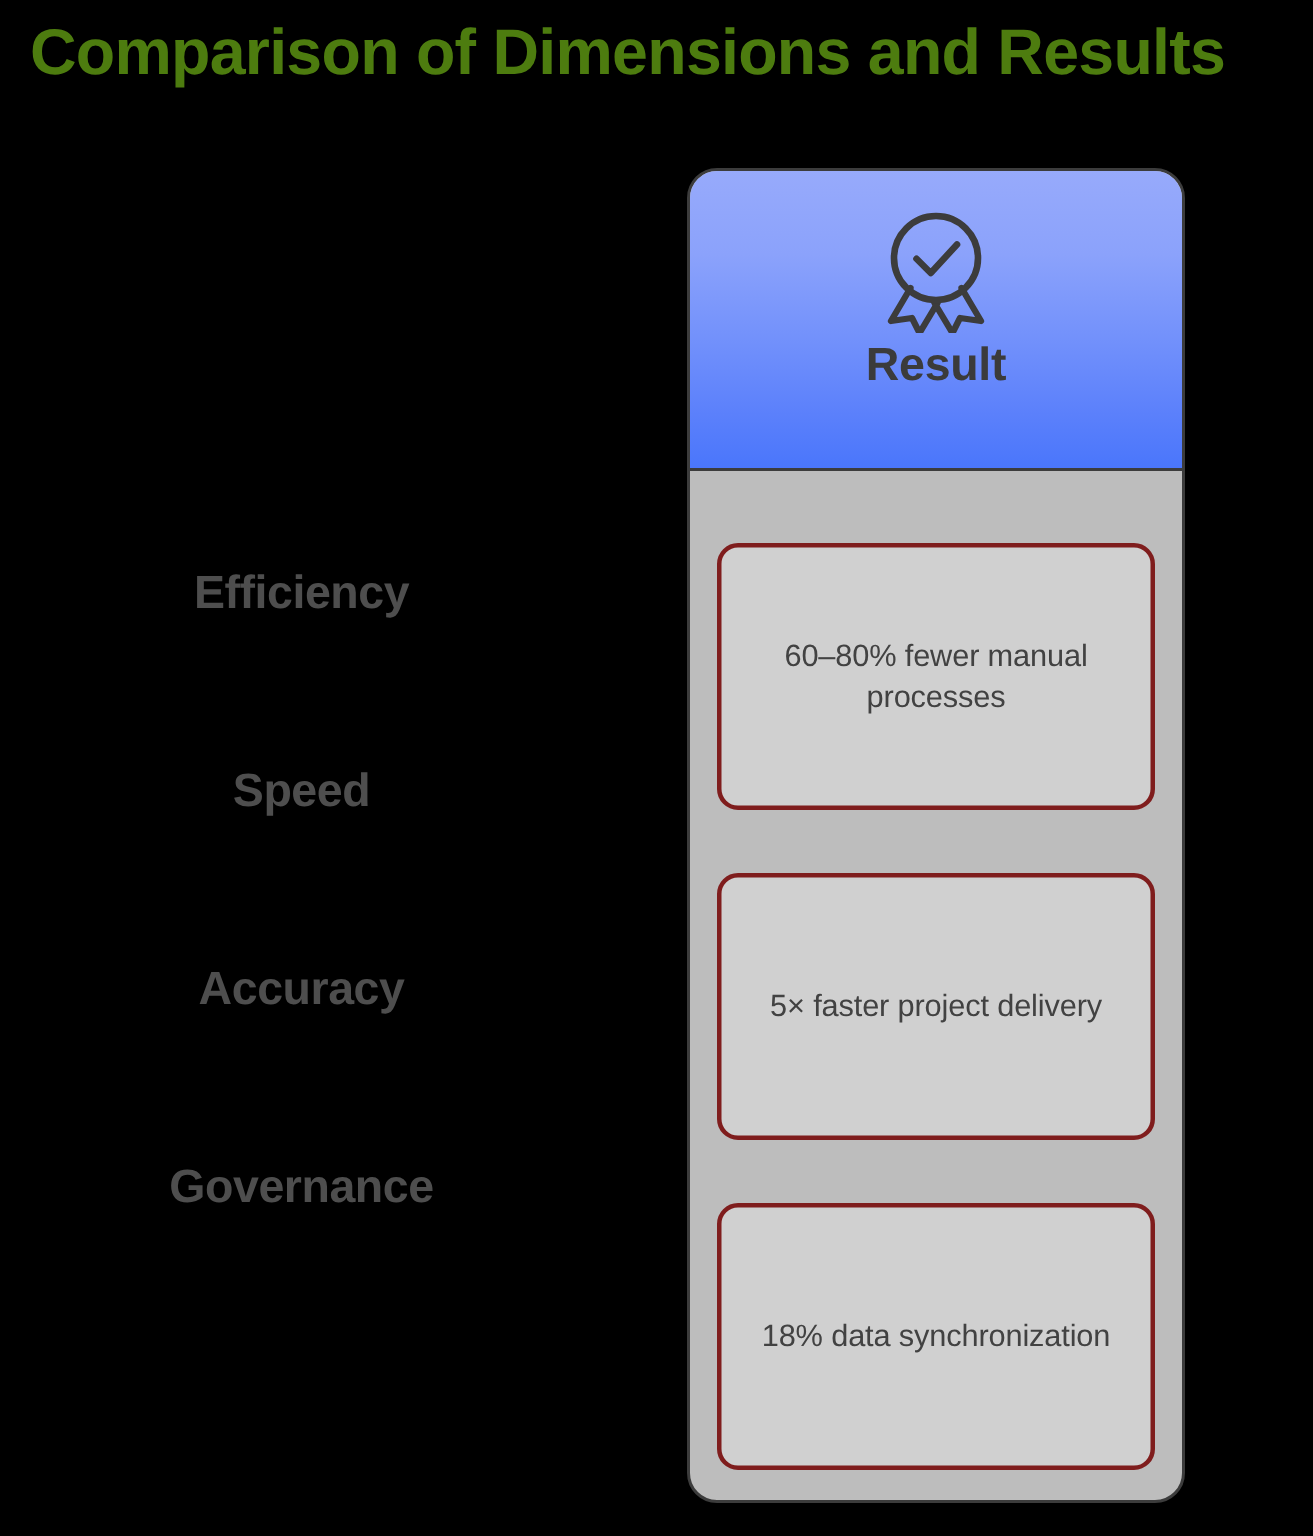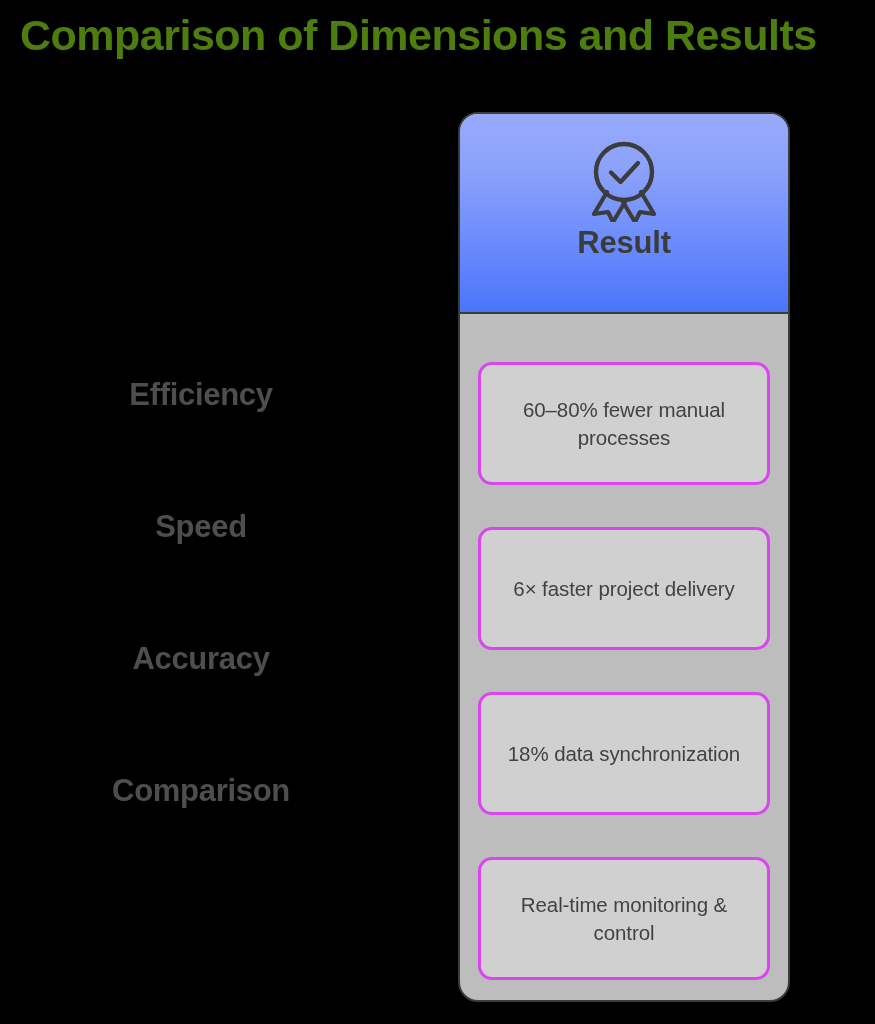--- a/index.html
+++ b/index.html
@@ -110,21 +110,21 @@
     box-sizing: border-box;
     padding: 24px 18px 24px 18px;
     display: flex;
     flex-direction: column;
     gap: 18px;
   }
 
   .result-card {
     flex: 1 1 0;
     background: #d0d0d0;
-    border: 3px solid #d946ef;
+    border: 3px solid #7f1d1d;
     border-radius: 14px;
     box-sizing: border-box;
     display: flex;
     align-items: center;
     justify-content: center;
     text-align: center;
     padding: 6px 12px;
     font-size: 20.5px;
     color: #424242;
     line-height: 1.32;
@@ -136,36 +136,35 @@
 <body>
 
 <div class="page-title">Comparison of Dimensions and Results</div>
 
 <div class="comparison">
 
   <div class="label-column">
     <div class="dim-label" style="top: 265px;">Efficiency</div>
     <div class="dim-label" style="top: 529px;">Accuracy</div>
     <div class="dim-label" style="top: 397px;">Speed</div>
-    <div class="dim-label" style="top: 661px;">Comparison</div>
+    <div class="dim-label" style="top: 661px;">Governance</div>
   </div>
 
   <div class="result-panel">
 
     <div class="panel-header">
       <svg class="badge-icon" viewBox="0 0 78 82" fill="none">
         <path d="M22 52 L9 74 L23 72 L28 82 L40 62" stroke="#3c3c3c" stroke-width="4.2" stroke-linejoin="round" stroke-linecap="round" fill="none"></path>
         <path d="M56 52 L69 74 L55 72 L50 82 L38 62" stroke="#3c3c3c" stroke-width="4.2" stroke-linejoin="round" stroke-linecap="round" fill="none"></path>
         <circle cx="39" cy="32" r="28" stroke="#3c3c3c" stroke-width="4.4" fill="none"></circle>
         <path d="M26 32.5 L35.5 42 L53 23" stroke="#3c3c3c" stroke-width="4.4" stroke-linecap="round" stroke-linejoin="round" fill="none"></path>
       </svg>
       <div class="panel-header-title">Result</div>
     </div>
 
     <div class="panel-body">
       <div class="result-card">60–80% fewer manual processes</div>
-      <div class="result-card">6× faster project delivery</div>
+      <div class="result-card">5× faster project delivery</div>
       <div class="result-card">18% data synchronization</div>
-      <div class="result-card">Real-time monitoring &amp; control</div>
     </div>
 
   </div>
 </div>
 
 </body></html>

